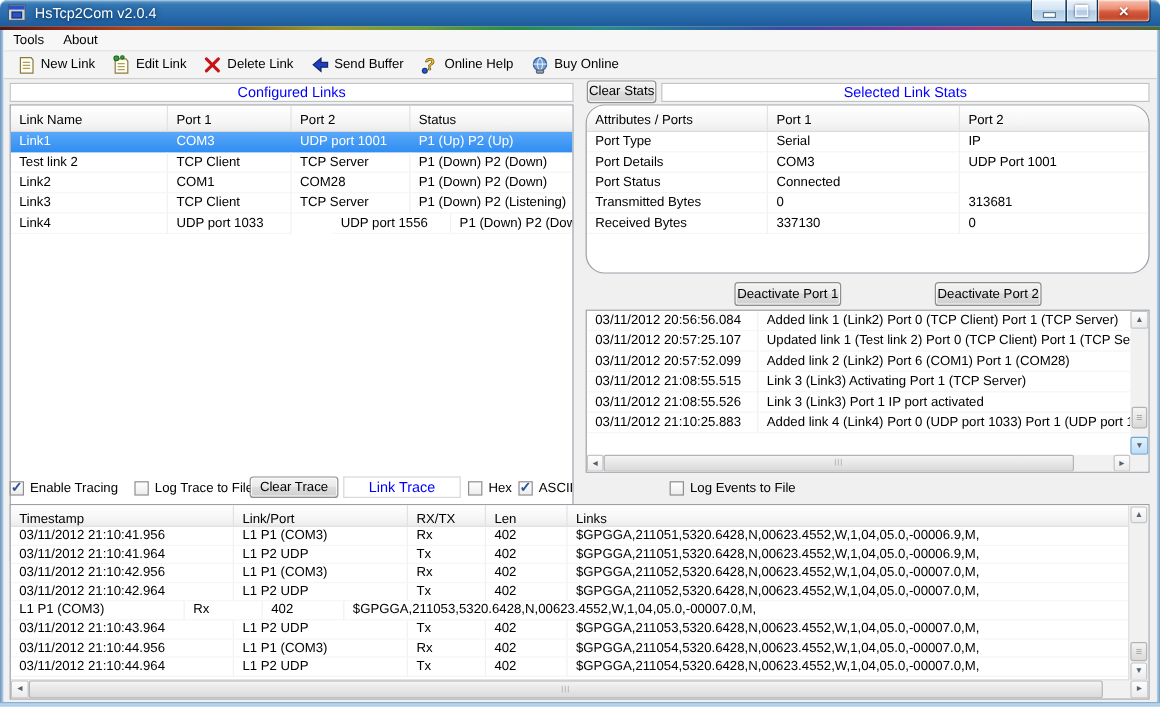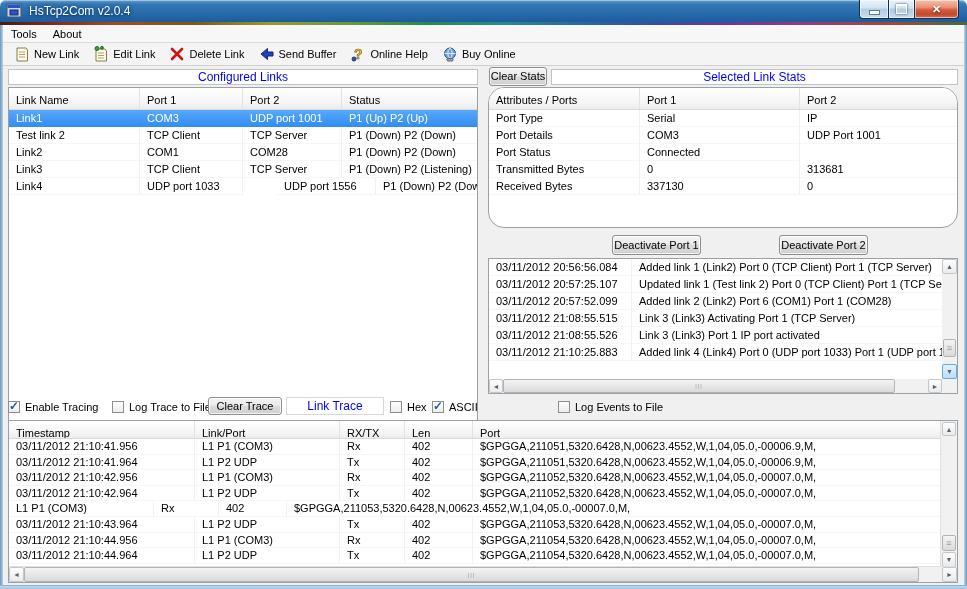--- a/index.html
+++ b/index.html
@@ -288,21 +288,21 @@
     <span>Log Events to File</span>
   </label>
 
   <div class="panel" style="left:8px;top:420px;width:950px;height:163px;">
     <div class="thead" id="trace-head" style="height:17px;">
         <div class="thead-row tr" style="height: 100%; display: flex; flex: 1 1 0%; justify-content: flex-end;">
           <span class="th" style="width: 186px;">Timestamp</span>
           <span class="th" style="width: 145px;">Link/Port</span>
           <span class="th" style="width: 65px;">RX/TX</span>
           <span class="th" style="width: 68px;">Len</span>
-          <span class="th" style="flex: 1 1 0%; border-right: none;">Port</span>
+          <span class="th" style="flex: 1 1 0%; border-right: none;">Links</span>
         </div>
       </div>
     <div id="trace-body" style="position:absolute;left:0;top:18px;right:16px;bottom:15px;overflow:hidden;">
         <div class="tr">
           <span class="td" style="width: 186px;">03/11/2012 21:10:41.956</span>
           <span class="td" style="width: 145px;">L1 P1 (COM3)</span>
           <span class="td" style="width: 65px;">Rx</span>
           <span class="td" style="width: 68px;">402</span>
           <span class="td" style="flex: 1 1 0%; border-right: none;">$GPGGA,211051,5320.6428,N,00623.4552,W,1,04,05.0,-00006.9,M,</span>
         </div>

